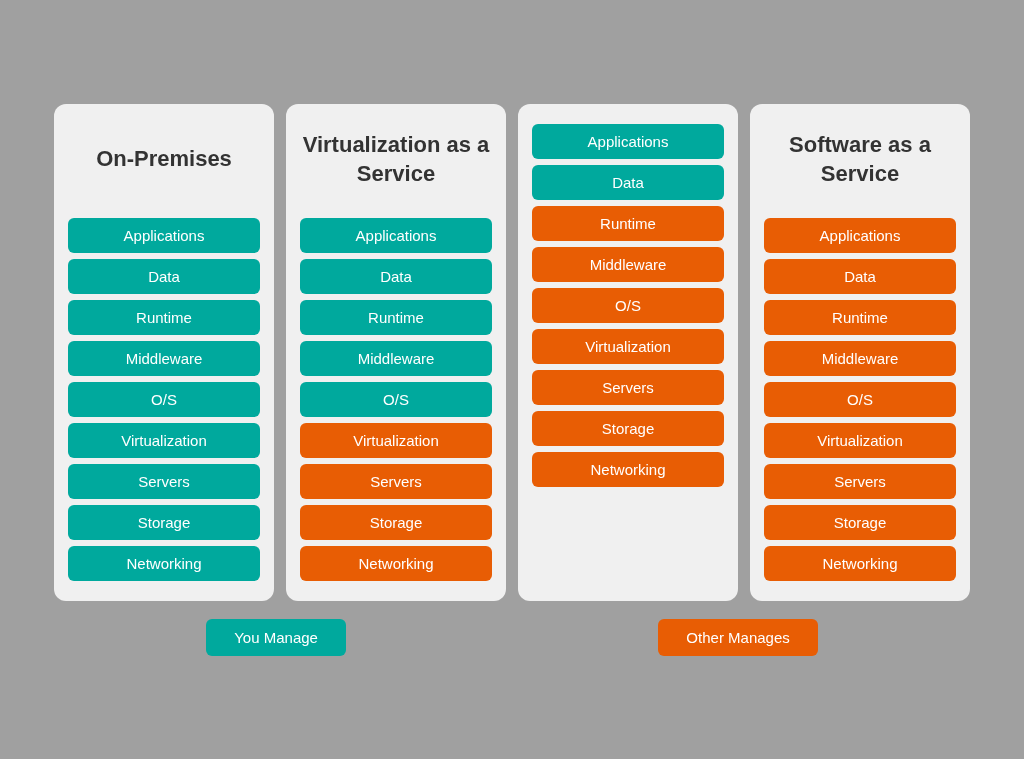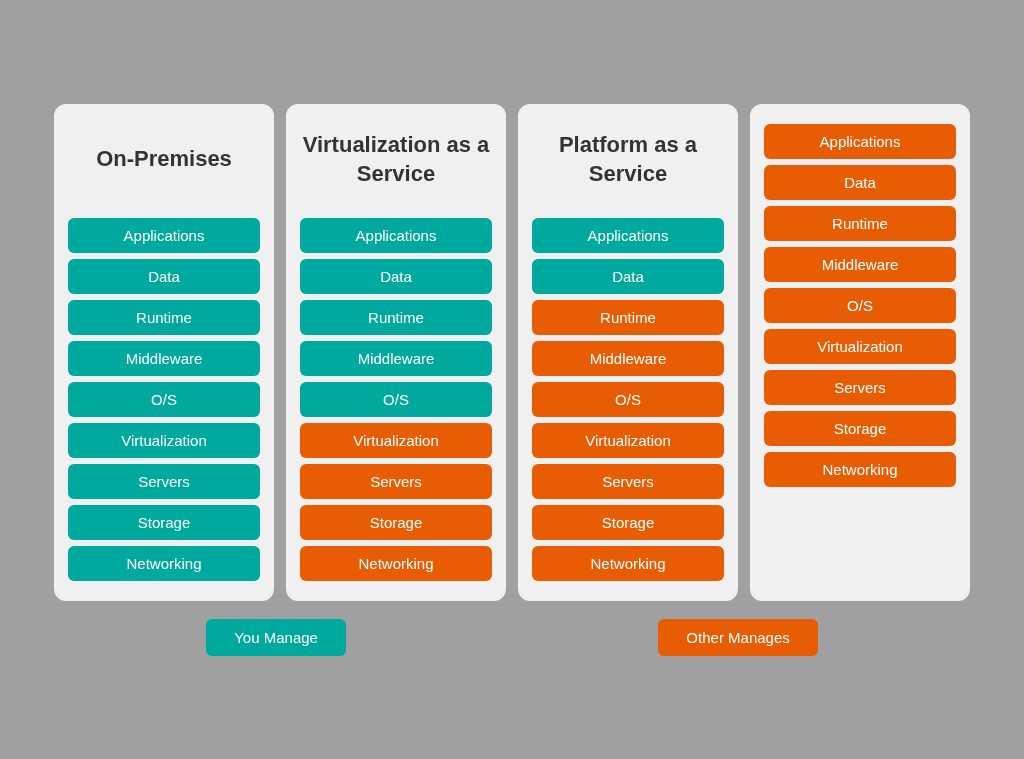--- a/index.html
+++ b/index.html
@@ -108,34 +108,34 @@
           <div class="stack-item teal">Runtime</div>
           <div class="stack-item teal">Middleware</div>
           <div class="stack-item teal">O/S</div>
           <div class="stack-item orange">Virtualization</div>
           <div class="stack-item orange">Servers</div>
           <div class="stack-item orange">Storage</div>
           <div class="stack-item orange">Networking</div>
         </div>
       </div>
       <div class="column">
-        <div class="column-title">Platform as a Service</div>
         <div class="stack">
           <div class="stack-item teal">Applications</div>
           <div class="stack-item teal">Data</div>
           <div class="stack-item orange">Runtime</div>
           <div class="stack-item orange">Middleware</div>
           <div class="stack-item orange">O/S</div>
           <div class="stack-item orange">Virtualization</div>
           <div class="stack-item orange">Servers</div>
           <div class="stack-item orange">Storage</div>
           <div class="stack-item orange">Networking</div>
         </div>
       </div>
       <div class="column">
+        <div class="column-title">Software as a Service</div>
         <div class="stack">
           <div class="stack-item orange">Applications</div>
           <div class="stack-item orange">Data</div>
           <div class="stack-item orange">Runtime</div>
           <div class="stack-item orange">Middleware</div>
           <div class="stack-item orange">O/S</div>
           <div class="stack-item orange">Virtualization</div>
           <div class="stack-item orange">Servers</div>
           <div class="stack-item orange">Storage</div>
           <div class="stack-item orange">Networking</div>

